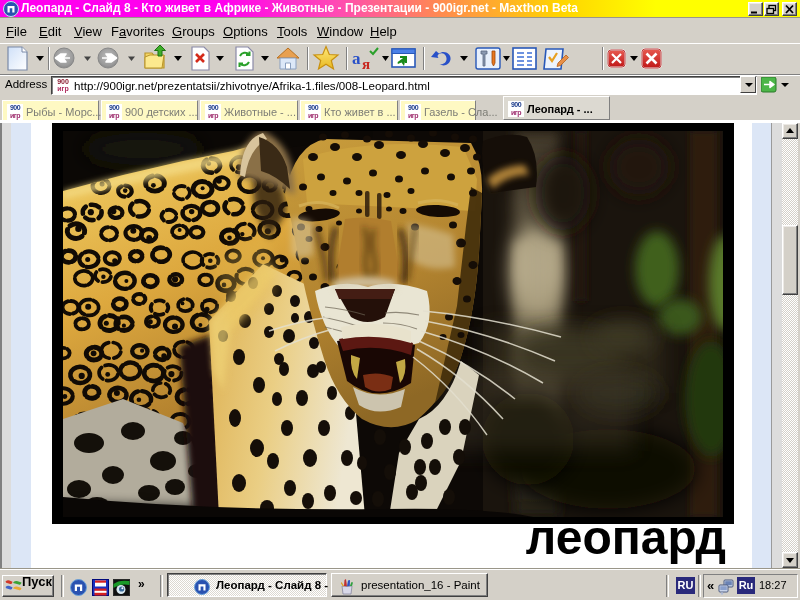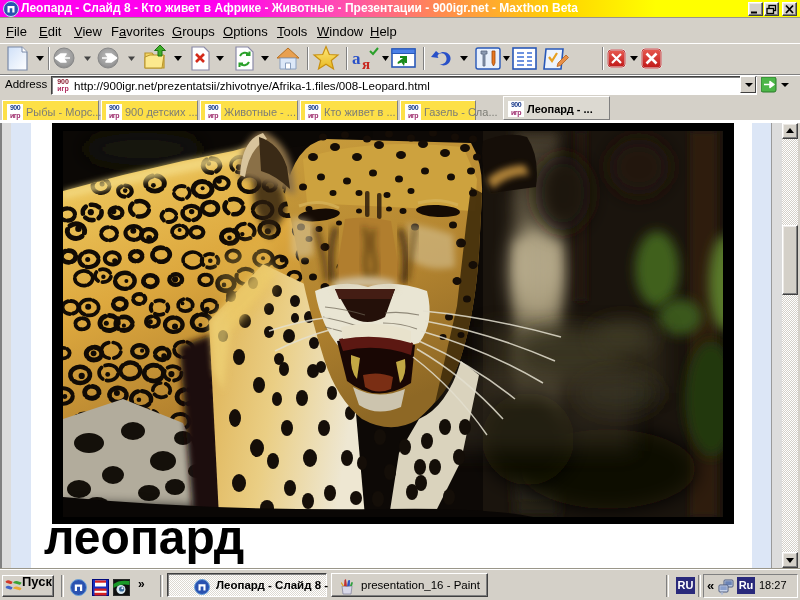--- a/index.html
+++ b/index.html
@@ -28,34 +28,34 @@
     border-top:1px solid #404040; border-left:1px solid #404040;
     border-bottom:1px solid #fff; border-right:1px solid #fff;
     box-shadow:inset 1px 1px 0 #808080; }
   #addricon { left:56px; top:4px; width:14px; height:15px; font-weight:bold; font-size:7px; line-height:7px; text-align:center; }
   #addricon .n1 { color:#8b1a2f; } #addricon .n2 { color:#b03060; }
   #urltext { left:74px; top:5px; font-size:11.6px; color:#000; white-space:nowrap; }
   #addrdrop { left:740px; top:76px; width:16px; height:17px; background:#d4d0c8;
     border-top:1px solid #fff; border-left:1px solid #fff; border-right:1px solid #404040; border-bottom:1px solid #404040; }
   
   #tabbar { left:0; top:98px; width:800px; height:22px; background:#d4d0c8; }
-  .tab { position:absolute; top:100px; height:22px; background:#fde047;
+  .tab { position:absolute; top:100px; height:22px; background:#fef9c3;
     border-top:1px solid #fff; border-left:1px solid #fff;
     border-right:1px solid #808080; border-bottom:1px solid #808080;
     font-size:11px; color:#7d7d76; }
   .tab .fav { position:absolute; left:4px; top:3px; width:16px; height:16px; background:#fff; font-weight:bold; font-size:7px; line-height:7.5px; text-align:center; letter-spacing:-0.5px; }
   .fav .n1 { color:#1a3a8a; } .fav .n2 { color:#a03070; }
   .tab .txt { position:absolute; left:23px; top:5px; white-space:nowrap; }
   .tab.active { background:#dcd9d1; color:#000; font-weight:bold; top:96px; height:24px; }
   
   #content { left:0; top:120px; width:800px; height:448px; background:#fff; }
   .bluestrip { top:123px; height:445px; background:#dce6f6; }
   .graystrip { top:123px; height:445px; background:#dcdcdc; }
   #frame { left:52px; top:123px; width:682px; height:401px; background:#000; }
-  #caption { left:44px; top:510px; width:682px; text-align:left; font-size:48px; font-weight:bold; color:#000; letter-spacing:0px; }
+  #caption { left:44px; top:510px; width:682px; text-align:right; font-size:48px; font-weight:bold; color:#000; letter-spacing:0px; }
   
   #sbar { left:782px; top:123px; width:16px; height:445px;
     background:repeating-conic-gradient(#ffffff 0% 25%, #d4d0c8 0% 50%) 0 0/2px 2px; }
   .sbtn { position:absolute; left:0; width:16px; height:16px; background:#d4d0c8;
     border-top:1px solid #fff; border-left:1px solid #fff;
     border-right:1px solid #404040; border-bottom:1px solid #404040;
     box-shadow:inset -1px -1px 0 #808080, inset 1px 1px 0 #ece9e5; }
   #sthumb { position:absolute; left:0; top:102px; width:16px; height:70px; background:#d4d0c8;
     border-top:1px solid #fff; border-left:1px solid #fff;
     border-right:1px solid #404040; border-bottom:1px solid #404040;

